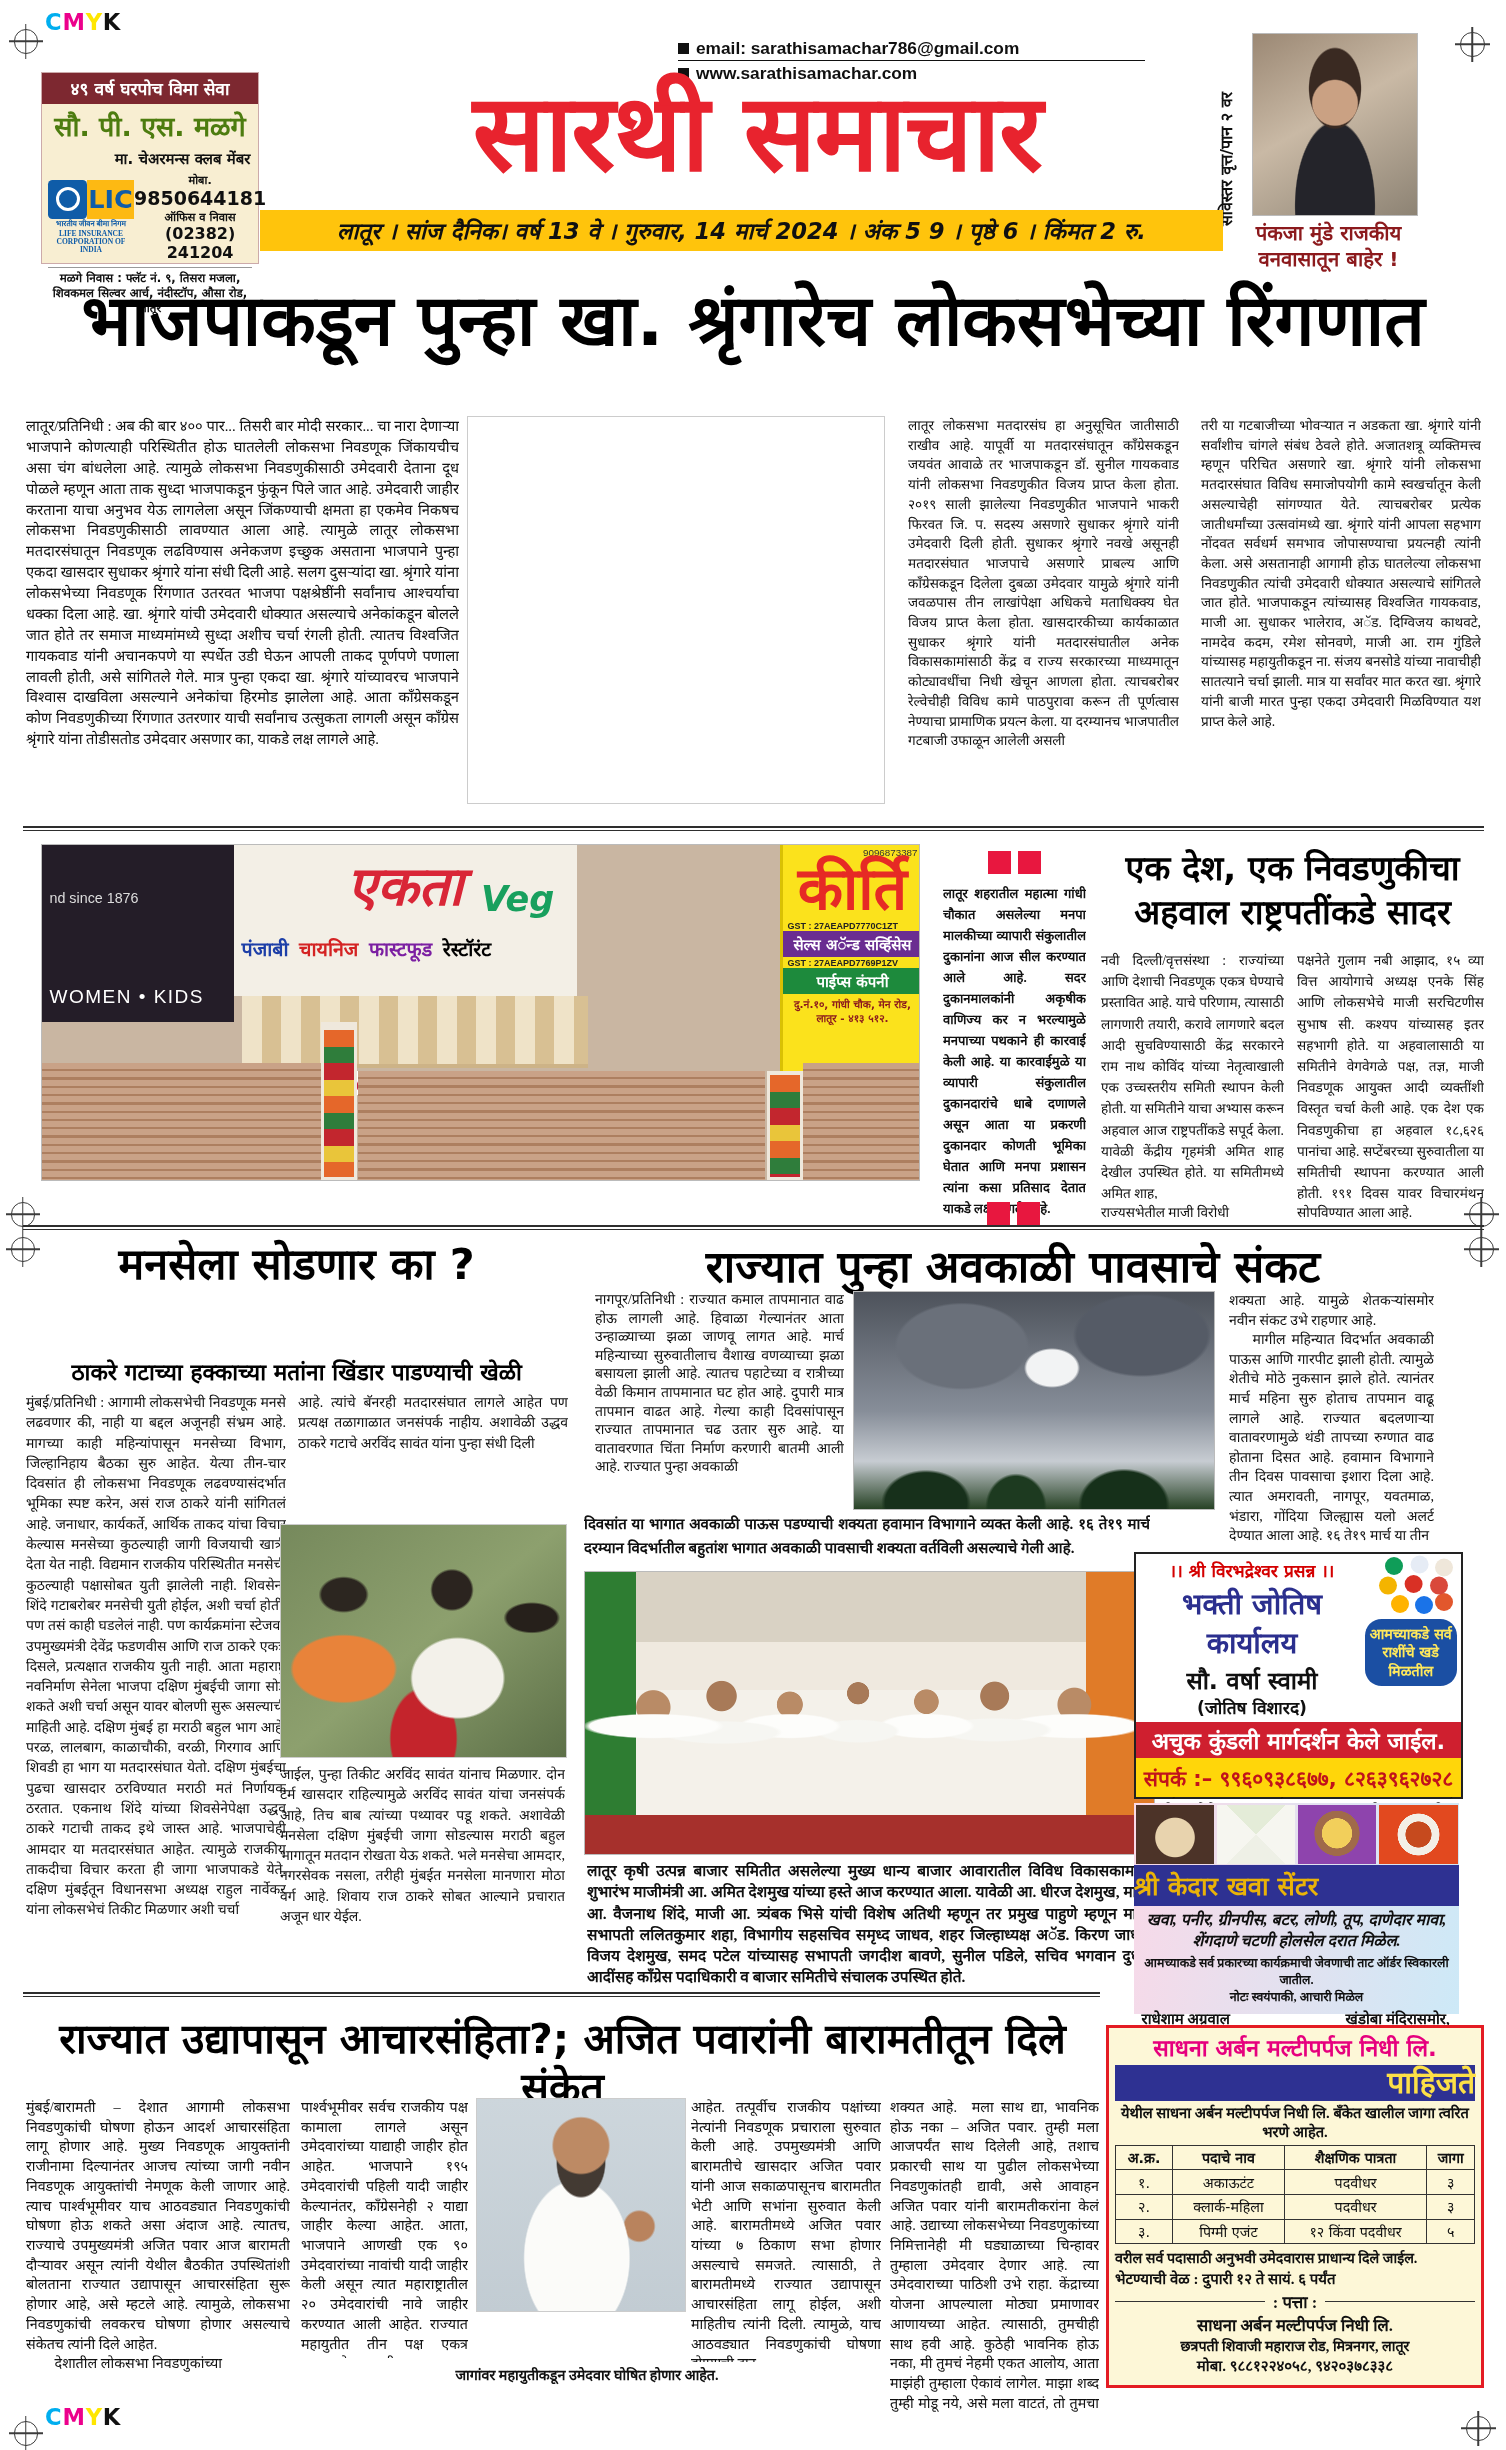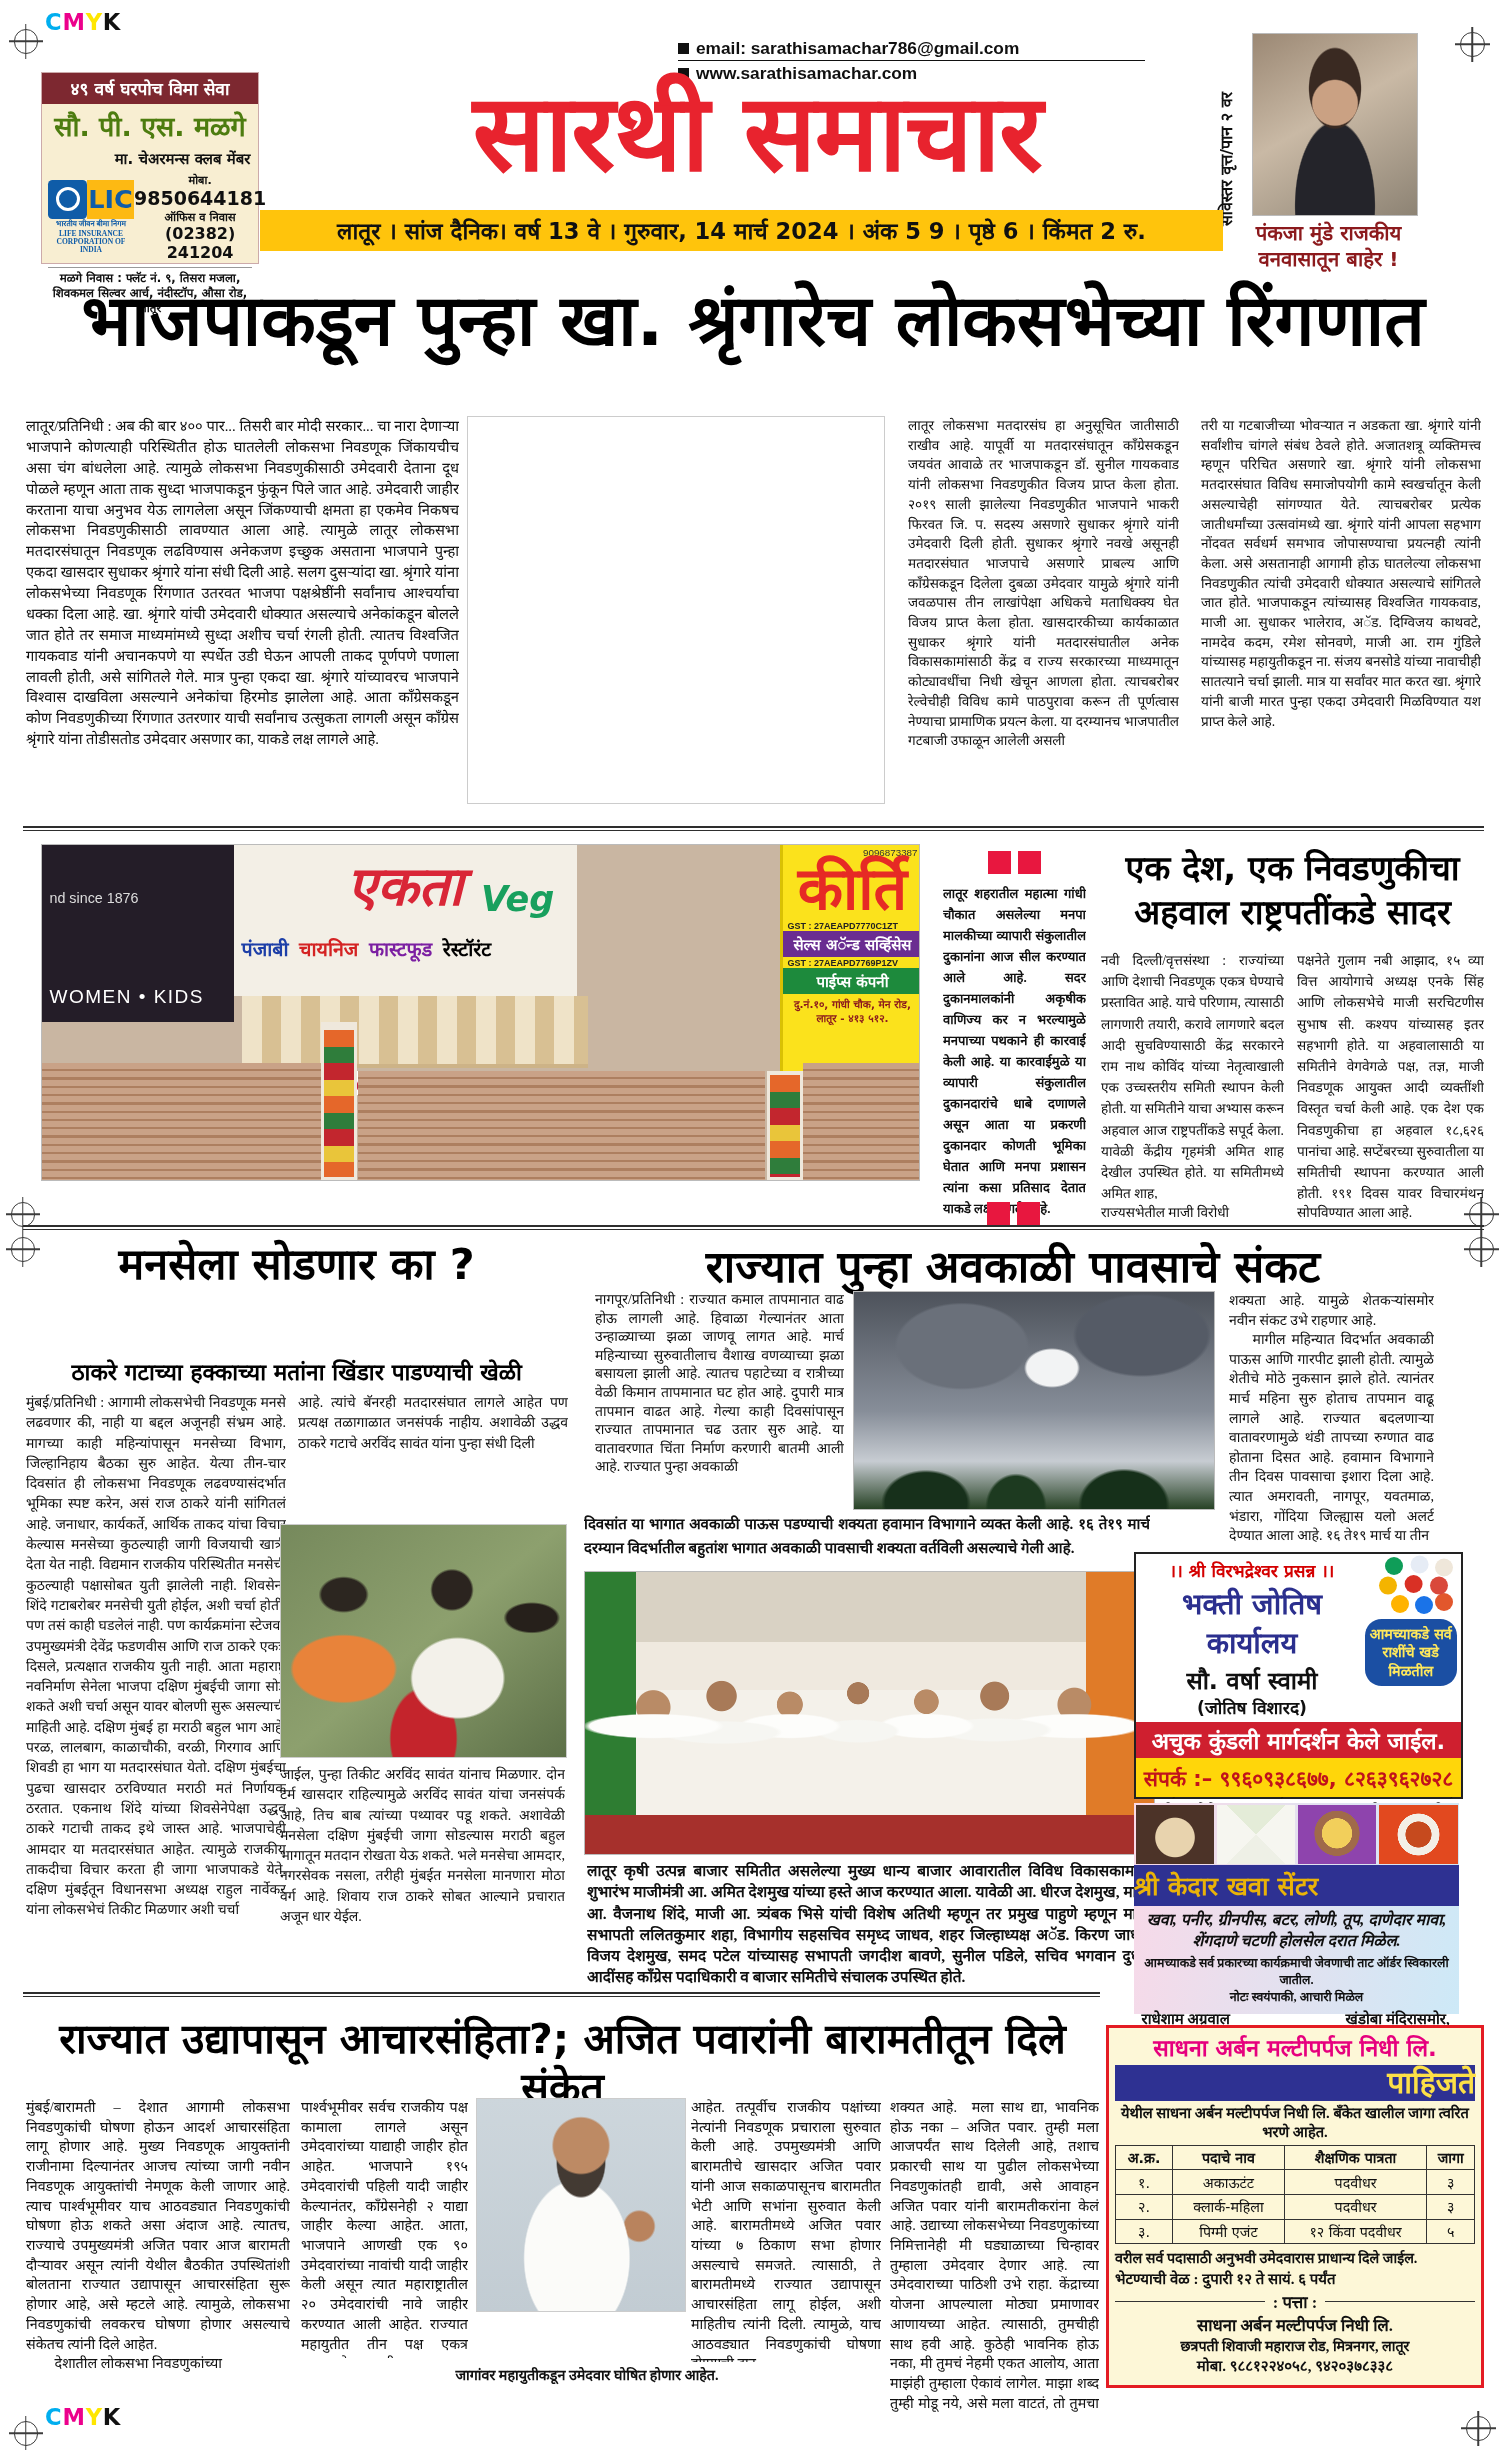--- a/index.html
+++ b/index.html
@@ -41,21 +41,21 @@
             color:#e8232e;font-family:"DejaVu Sans","Liberation Sans",sans-serif;font-weight:bold;font-size:107px;letter-spacing:-1.5px;}
   #pk-note{left:1216px;top:38px;height:188px;writing-mode:vertical-rl;transform:rotate(180deg);
            font-family:"DejaVu Sans",sans-serif;font-weight:bold;font-size:16px;}
   #pk-photo{left:1252px;top:33px;width:164px;height:181px;border:0.8px solid #bbb;
             background:radial-gradient(circle at 50% 38%,#caa183 0 16%,rgba(0,0,0,0) 17%),
                        radial-gradient(ellipse at 50% 30%,#3a2a22 22% ,rgba(0,0,0,0) 23%),
                        radial-gradient(ellipse at 50% 95%,#24242a 34%,rgba(0,0,0,0) 35%),
                        linear-gradient(150deg,#9b8874,#c9b9a5 45%,#8d8374);}
   #pk-cap{left:1204px;top:220px;width:249px;text-align:center;color:#8c1a1d;
           font-family:"DejaVu Sans",sans-serif;font-weight:bold;font-size:20.3px;line-height:1.3;}
-  #datestrip{left:260px;top:210px;width:963px;height:41px;background:#ffc40c;display:flex;align-items:center;justify-content:center;}
+  #datestrip{left:260px;top:210px;width:963px;height:41px;background:#ffc40c;display:flex;align-items:center;justify-content:center;font-style:italic;}
   #datestrip span{font-family:"DejaVu Sans",sans-serif;font-weight:bold;font-size:22.6px;color:#111;}
   
   #lead-hl{left:22.6px;top:280px;width:1461px;font-size:71px;text-align:center;line-height:1.15;}
   #lead-c1{left:26px;top:416px;width:433px;height:407px;font-size:14.7px;line-height:1.42;}
   #lead-photo{left:467px;top:416px;width:416px;height:386px;border:0.8px solid #ccc;
       background:radial-gradient(ellipse at 22% 38%,#3c3f4a 0 9%,rgba(0,0,0,0) 10%),
                  radial-gradient(ellipse at 22% 72%,#4a4e5a 0 18%,rgba(0,0,0,0) 19%),
                  radial-gradient(ellipse at 46% 40%,#3a3d48 0 9%,rgba(0,0,0,0) 10%),
                  radial-gradient(ellipse at 46% 75%,#5256614 0 18%,rgba(0,0,0,0) 19%),
                  radial-gradient(ellipse at 74% 36%,#cbb59b 0 8%,rgba(0,0,0,0) 9%),

